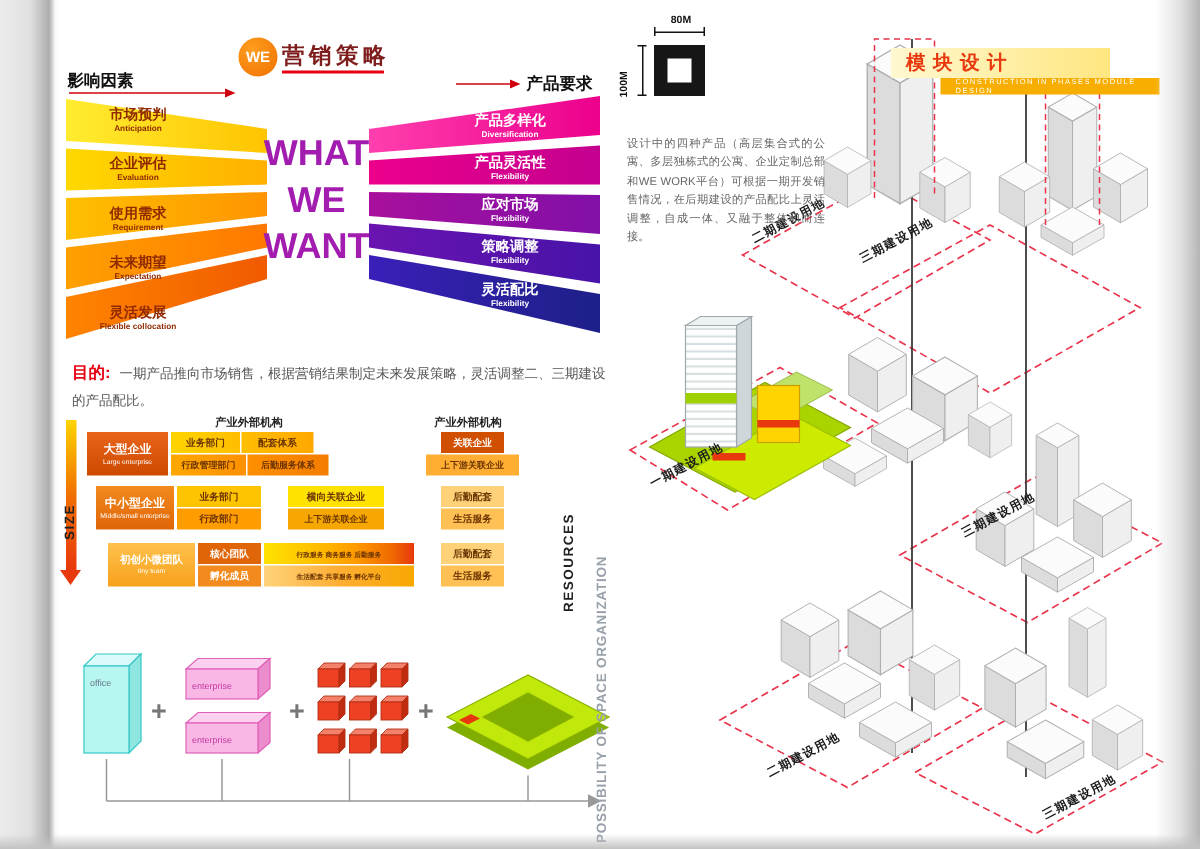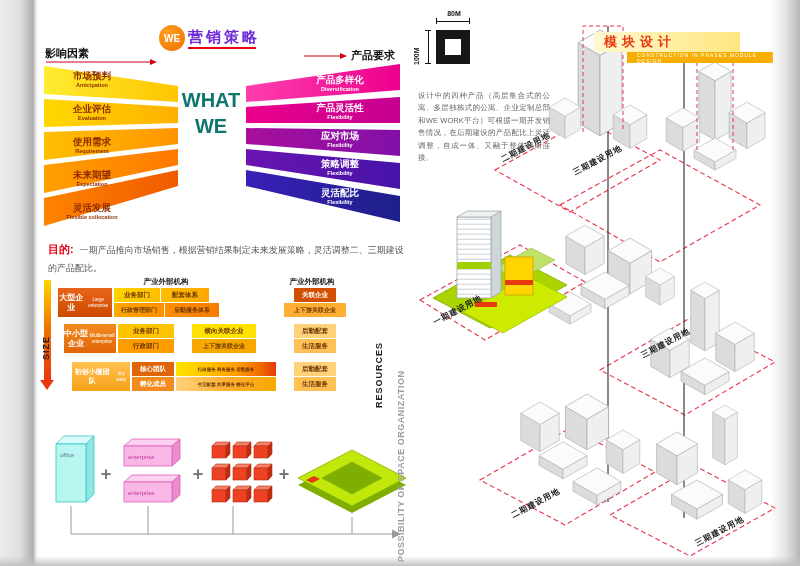--- a/index.html
+++ b/index.html
@@ -8,21 +8,21 @@
   .abs{position:absolute}
   .edge-left{left:0;top:0;width:40px;height:100%;z-index:30;pointer-events:none;
     background:linear-gradient(90deg,#ececec 0%,#e0e0e0 50%,#adadad 82%,#f8f8f8 92%,rgba(255,255,255,0) 100%)}
   .edge-right{right:0;top:0;width:30px;height:100%;z-index:30;pointer-events:none;
     background:linear-gradient(270deg,#b5b5b5 0%,#e2e2e2 45%,rgba(255,255,255,0) 100%)}
   .edge-bottom{left:0;bottom:0;width:100%;height:10px;z-index:31;pointer-events:none;
     background:linear-gradient(0deg,#c2c2c2,rgba(255,255,255,0))}
   .vtext{writing-mode:vertical-rl;transform:rotate(180deg)}
   .cell{position:absolute;display:flex;align-items:center;justify-content:center;font-weight:bold;
     color:#6b3400;white-space:nowrap;overflow:hidden}
-  .obox{position:absolute;display:flex;flex-direction:row;align-items:center;justify-content:center;
+  .obox{position:absolute;display:flex;flex-direction:column;align-items:center;justify-content:center;
     color:#fff;text-align:center;line-height:1.15}
   .obox .zh{font-size:8px;font-weight:bold}
   .obox .en{font-size:4.5px}
   .hdr{position:absolute;font-size:7.5px;font-weight:bold;color:#222;text-align:center}
   .t1{left:627px;top:6px;width:146px;height:26px;display:flex;align-items:center;padding-left:10px;
     background:linear-gradient(90deg,#fffbe6 0%,#ffd400 45%,#f39800 100%);
     font-size:16px;font-weight:bold;letter-spacing:6px;color:#111;z-index:6}
   .t2{left:594px;top:32px;width:146px;height:20px;display:flex;align-items:center;padding-left:10px;
     background:linear-gradient(90deg,#fff8d0,#ffe680);font-size:13px;font-weight:bold;letter-spacing:5px;color:#e8380d;z-index:6}
   .t3{left:627px;top:52px;width:146px;height:11px;display:flex;align-items:center;padding-left:10px;
@@ -121,28 +121,29 @@
       <line x1="46" y1="62" x2="150" y2="62"></line>
       <polygon points="150,59 157,62 150,65" fill="#cf000f" stroke="none"></polygon>
       <line x1="304" y1="56" x2="340" y2="56"></line>
       <polygon points="340,53 347,56 340,59" fill="#cf000f" stroke="none"></polygon>
     </g>
   </svg>
 
   <div class="abs" style="left:159px;top:25px;width:26px;height:26px;border-radius:50%;z-index:2;
        background:radial-gradient(circle at 35% 30%,#ff9e1f,#ef7000);display:flex;align-items:center;justify-content:center;
        color:#fff;font-size:10px;font-weight:bold">WE</div>
-  <div class="abs" style="left:188px;top:28px;font-size:15px;font-weight:bold;letter-spacing:3px;color:#6d28d9;z-index:2">营销策略</div>
+  <div class="abs" style="left:188px;top:28px;font-size:15px;font-weight:bold;letter-spacing:3px;color:#7f1d1d;z-index:2">营销策略</div>
   <div class="abs" style="left:188px;top:47px;width:68px;height:2px;background:#e60012;z-index:2"></div>
   <div class="abs" style="left:45px;top:46px;font-size:11px;font-weight:bold;color:#111;z-index:2">影响因素</div>
   <div class="abs" style="left:351px;top:48px;font-size:11px;font-weight:bold;color:#111;z-index:2">产品要求</div>
-  <div class="abs" style="left:173px;top:87px;width:76px;text-align:center;font-size:20px;font-weight:900;
-       line-height:1.3;color:#0f766e;z-index:2">
+  <div class="abs" style="left:173px;top:87px;width:76px;text-align:center;font-size:24px;font-weight:900;
+       line-height:1.3;color:#a21caf;z-index:2">
     <div>WHAT</div>
     <div>WE</div>
+    <div>WANT</div>
   </div>
 
   <div class="abs" style="left:48px;top:239px;width:360px;z-index:2">
     <span class="plabel">目的:</span><span class="ptext">一期产品推向市场销售，根据营销结果制定未来发展策略，灵活调整二、三期建设的产品配比。</span>
   </div>
 
   <div class="hdr" style="left:112px;top:277px;width:108px">产业外部机构</div>
   <div class="hdr" style="left:266px;top:277px;width:92px">产业外部机构</div>
 
   <div class="abs" style="left:44px;top:280px;width:7px;height:100px;background:linear-gradient(180deg,#ffd400,#f07000,#e8380d)"></div>

